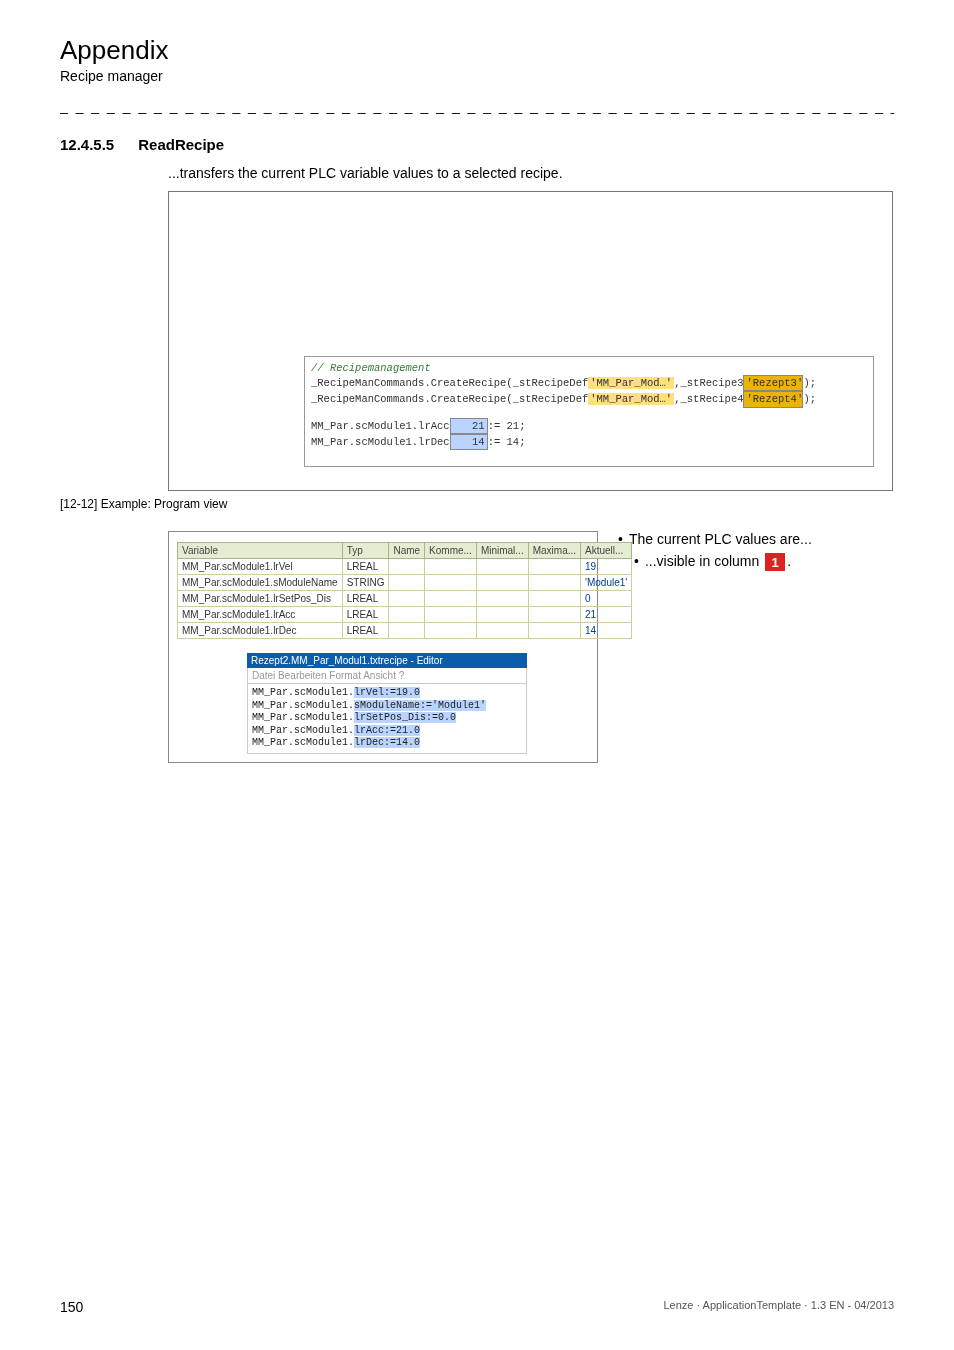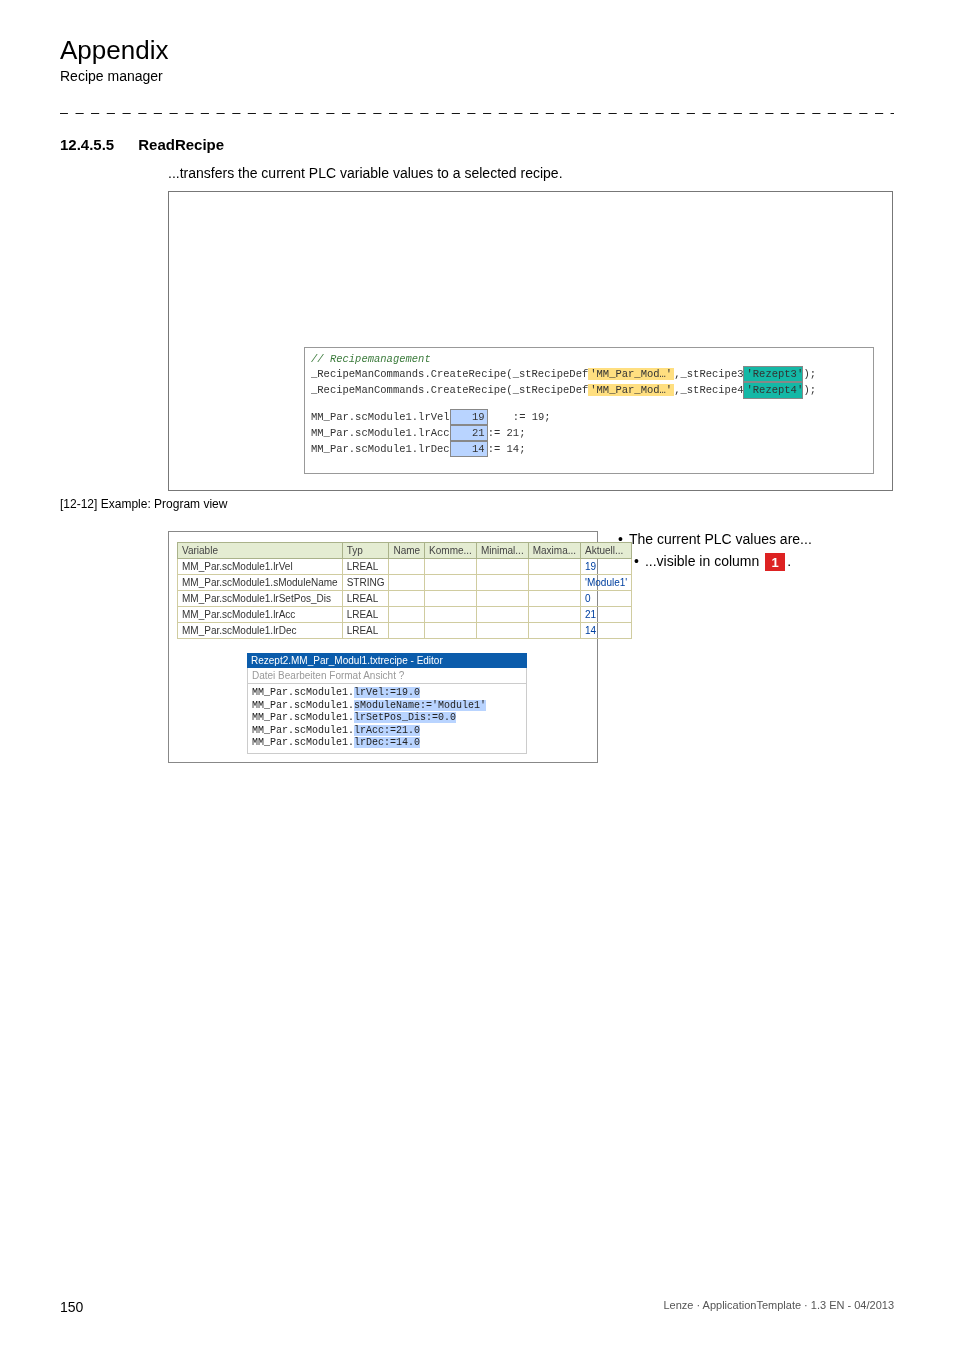--- a/index.html
+++ b/index.html
@@ -53,33 +53,33 @@
     .box1 {
       margin-left: 108px;
       border: 1px solid #777;
       width: 725px;
       height: 300px;
       position: relative;
     }
     .code-panel {
       position: absolute;
       left: 135px;
-      top: 155px;
+      top: 164px;
       border: 1px solid #999;
       background: #fff;
       width: 570px;
       padding: 4px 6px 6px 6px;
       font-family: "Courier New", monospace;
       font-size: 10.5px;
       color: #333;
       line-height: 1.35;
     }
     .code-panel .comment-it { color: #3a7a3a; font-style: italic; }
     .code-panel .hl-yellow { background: #ffdf80; padding: 0 2px; }
-    .hl-box { border: 1px solid #888; display: inline-block; text-align: right; background: #14b8a6; padding: 0 2px; }
+    .hl-box { border: 1px solid #888; display: inline-block; text-align: right; background: #eab308; padding: 0 2px; }
     .code-sep { height: 10px; }
     .caption {
       font-size: 12px;
       margin-top: 6px;
       color: #000;
     }
     .cap-num { }
     .lower-row {
       margin-top: 20px;
       margin-left: 108px;
@@ -217,23 +217,20 @@
 <div class="box1">
   <div class="code-panel">
     <div class="comment-it">// Recipemanagement</div>
     <div>
       <span>_RecipeManCommands.CreateRecipe(_stRecipeDef</span><span class="hl-yellow">'MM_Par_Mod…'</span><span>,_stRecipe3</span><span class="hl-box" style="width:60px;">'Rezept3'</span><span>);</span>
     </div>
     <div>
       <span>_RecipeManCommands.CreateRecipe(_stRecipeDef</span><span class="hl-yellow">'MM_Par_Mod…'</span><span>,_stRecipe4</span><span class="hl-box" style="width:60px;">'Rezept4'</span><span>);</span>
     </div>
     <div class="code-sep"></div>
-    <div>
-      <span>MM_Par.scModule1.lrVel</span><span class="hl-box" style="width:38px;background:#b9d4ff;">19</span>&nbsp;&nbsp;&nbsp;&nbsp;<span>:= 19;</span>
-    </div>
     <div>
       <span>MM_Par.scModule1.lrAcc</span><span class="hl-box" style="width:38px;background:#b9d4ff;">21</span><span>:= 21;</span>
     </div>
     <div>
       <span>MM_Par.scModule1.lrDec</span><span class="hl-box" style="width:38px;background:#b9d4ff;">14</span><span>:= 14;</span>
     </div>
     <div class="code-sep"></div>
   </div>
 </div>
 

